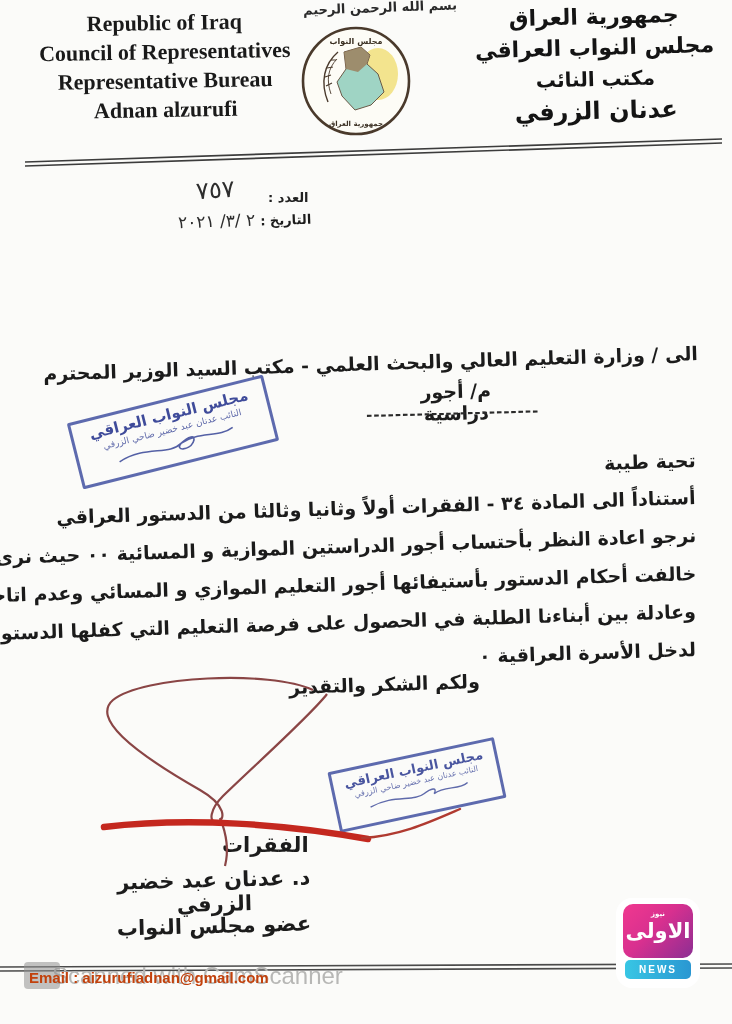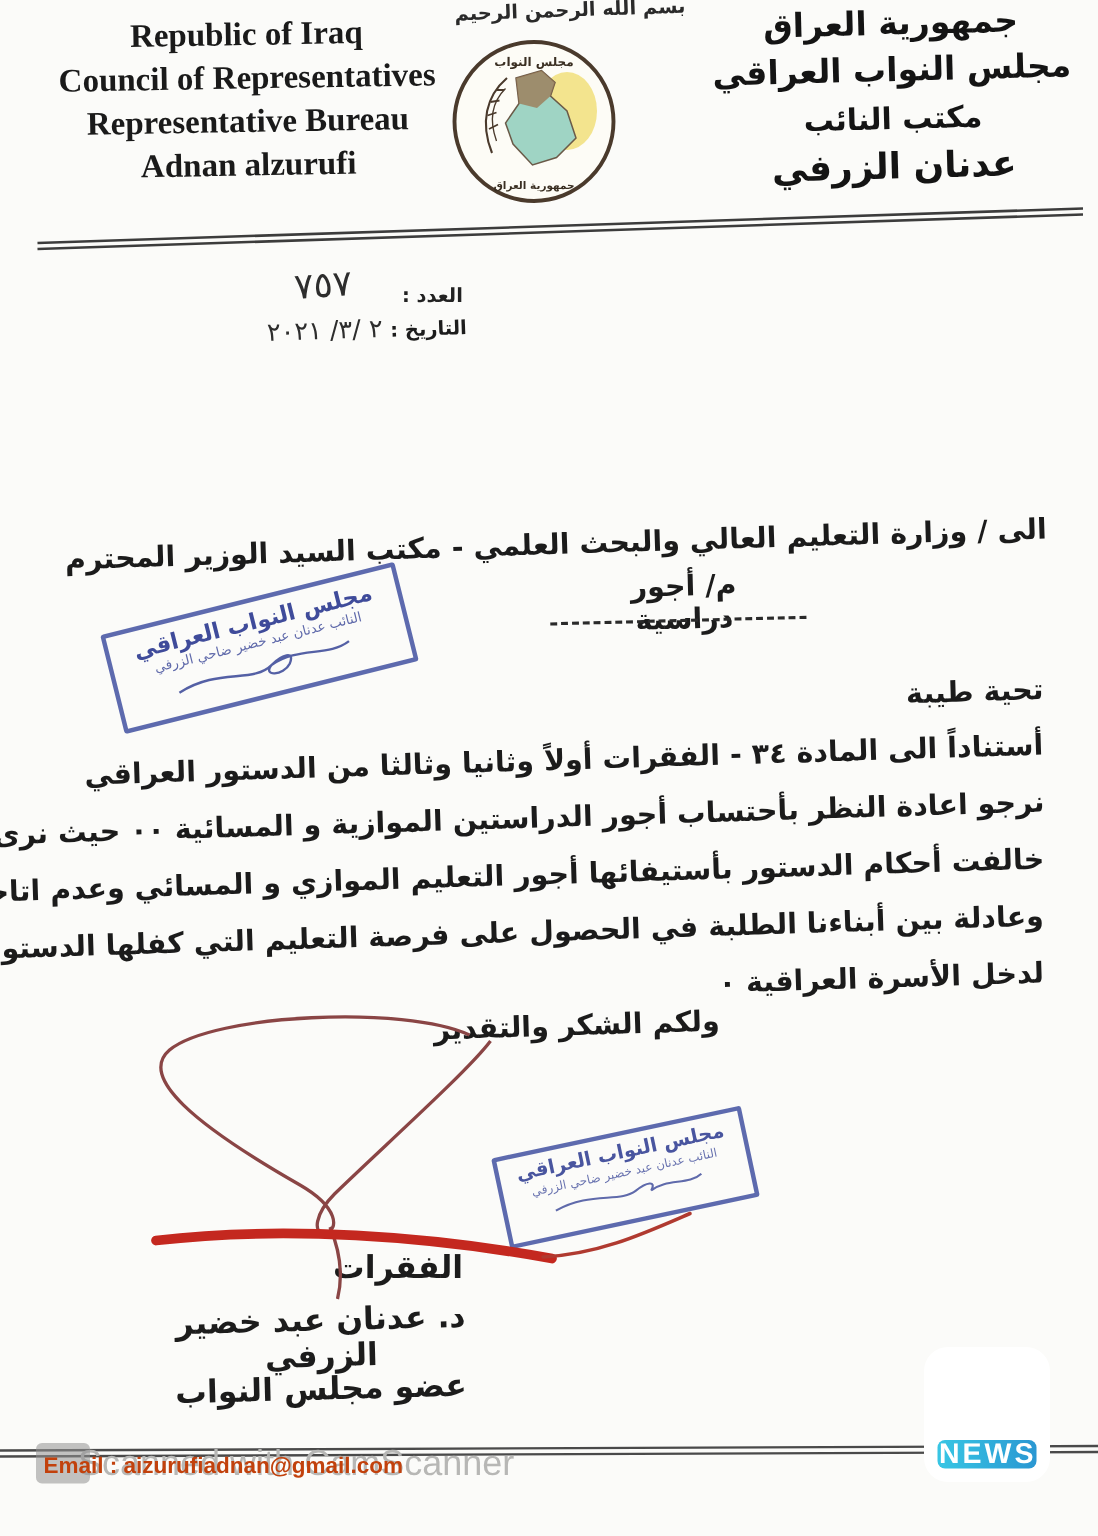--- a/index.html
+++ b/index.html
@@ -71,22 +71,22 @@
                color:#262626;z-index:2;font-family:"Liberation Sans",sans-serif;margin-top:48px;}
   
   #news-logo{left:616px;top:898px;width:84px;height:90px;background:#ffffff;
              border-radius:16px;z-index:5;}
   #news-sq{position:absolute;left:7px;top:6px;width:70px;height:54px;border-radius:10px;
            background:linear-gradient(135deg,#f0388f 0%,#d8308f 45%,#8c2e93 100%);
            color:#fff;text-align:center;direction:rtl;}
   #news-sq .small{font-size:7px;line-height:9px;margin-top:6px;font-weight:bold;}
   #news-sq .big{font-size:21px;line-height:24px;font-weight:bold;letter-spacing:1px;}
   #news-banner{position:absolute;left:9px;top:62px;width:66px;height:19px;border-radius:5px;
-               background:linear-gradient(90deg,#38c6e4,#2a97d2);color:#fff;text-align:right;
-               font-size:19px;font-weight:bold;letter-spacing:2px;line-height:19px;
+               background:linear-gradient(90deg,#38c6e4,#2a97d2);color:#fff;text-align:center;
+               font-size:10px;font-weight:bold;letter-spacing:2px;line-height:19px;
                font-family:"Liberation Sans",sans-serif;}
   svg{overflow:visible;}
 </style>
 </head>
 <body>
 
 <div class="abs" id="en-head">
   <div>Republic of Iraq</div>
   <div>Council of  Representatives</div>
   <div>Representative Bureau</div>
@@ -170,14 +170,18 @@
 <svg class="abs" id="footer-rule" width="732" height="12">
   <line x1="0" y1="6" x2="732" y2="3" stroke="#4a4a4a" stroke-width="1.6"></line>
   <line x1="0" y1="10" x2="732" y2="7" stroke="#4a4a4a" stroke-width="1.6"></line>
 </svg>
 <div class="abs" id="watermark">Scanned with CamScanner</div>
 <div class="abs" id="cs-box"></div>
 <div class="abs" id="email-line"><span>Email : </span><span>aizurufiadnan@gmail.com</span></div>
 <div class="abs" id="mobile-line"><span>Mobile : </span><span>07809 230 669</span></div>
 
 <div class="abs" id="news-logo">
+  <div id="news-sq">
+    <div class="small">نيوز</div>
+    <div class="big">الاولى</div>
+  </div>
   <div id="news-banner">NEWS</div>
 </div>
 
 </body></html>

